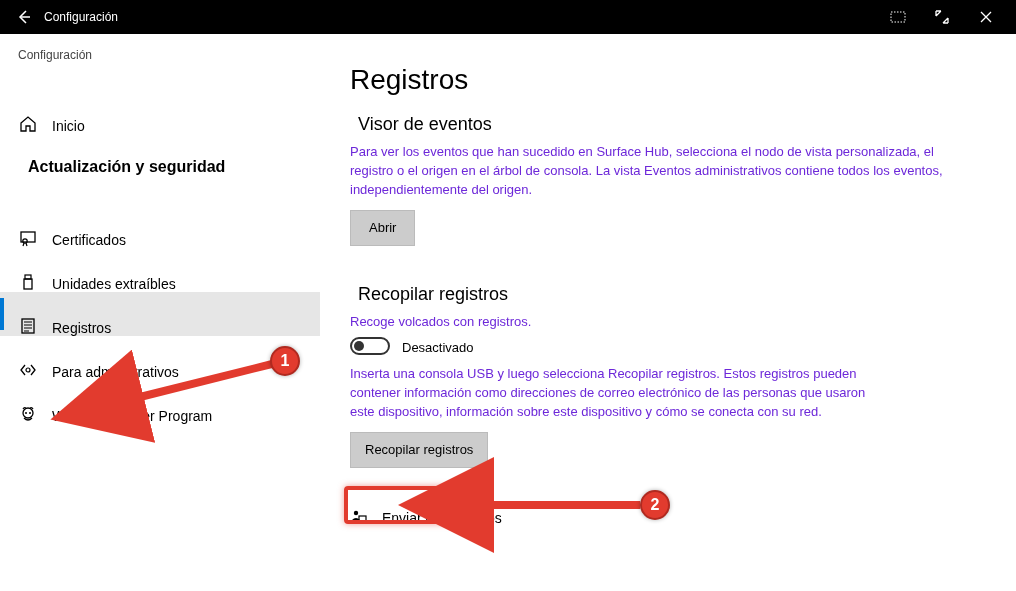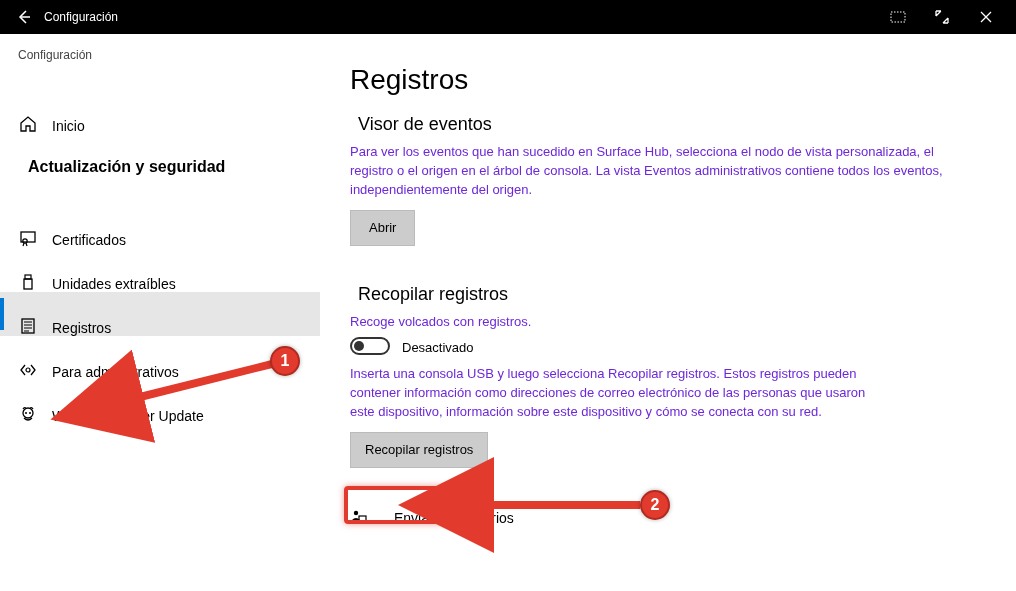--- a/index.html
+++ b/index.html
@@ -135,21 +135,21 @@
     position: absolute;
     left: 2px; top: 2px;
     width: 10px; height: 10px;
     border-radius: 50%;
     background: #333;
   }
   .toggle-label { font-size: 13px; }
   .feedback-row {
     display: flex;
     align-items: center;
-    gap: 26px;
+    gap: 14px;
     margin-top: 40px;
     cursor: pointer;
   }
   .feedback-row .nav-icon { margin-right: 0; }
   
   .overlay {
     position: absolute;
     inset: 0;
     pointer-events: none;
   }
@@ -266,21 +266,21 @@
     <div class="nav-item">
       <span class="nav-icon">
         <svg width="18" height="18" viewBox="0 0 18 18">
             <circle cx="9" cy="8" r="5" fill="none" stroke="#000" stroke-width="1.3"></circle>
             <circle cx="7" cy="8" r="1" fill="#000"></circle>
             <circle cx="11" cy="8" r="1" fill="#000"></circle>
             <path d="M5 13 Q9 17 13 13" fill="none" stroke="#000" stroke-width="1.2"></path>
             <path d="M4 4 Q5 2 7 3 M14 4 Q13 2 11 3" fill="none" stroke="#000" stroke-width="1.2"></path>
           </svg>
       </span>
-      <span>Windows Insider Update</span>
+      <span>Windows Insider Program</span>
     </div>
   </div>
 
   <div class="main">
     <h1>Registros</h1>
 
     <h2>Visor de eventos</h2>
     <p>Para ver los eventos que han sucedido en Surface Hub, selecciona el nodo de vista personalizada, el registro o el origen en el árbol de consola. La vista Eventos administrativos contiene todos los eventos, independientemente del origen.</p>
     <div class="btn">Abrir</div>
 

